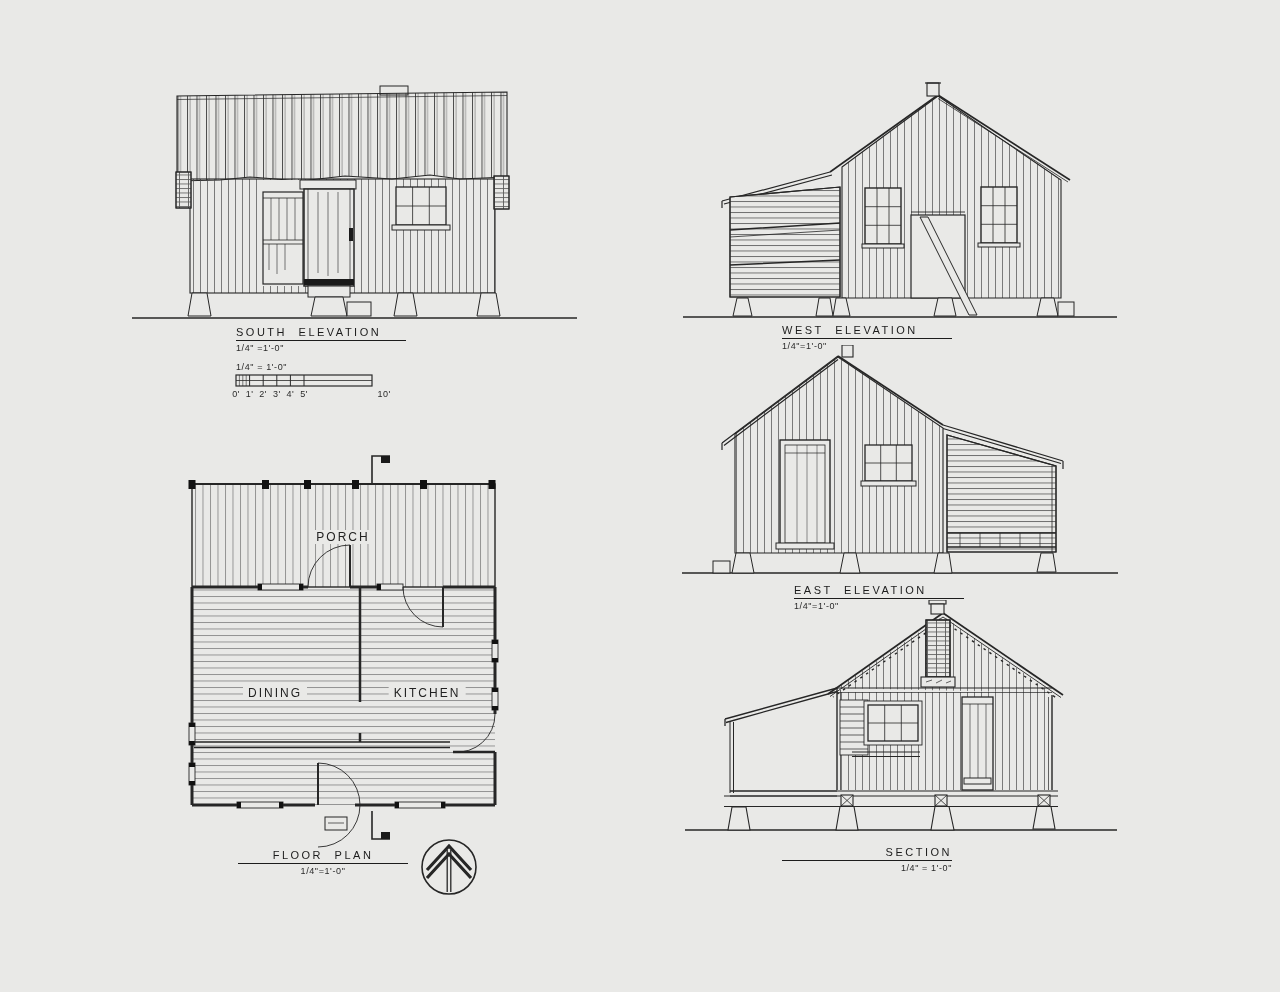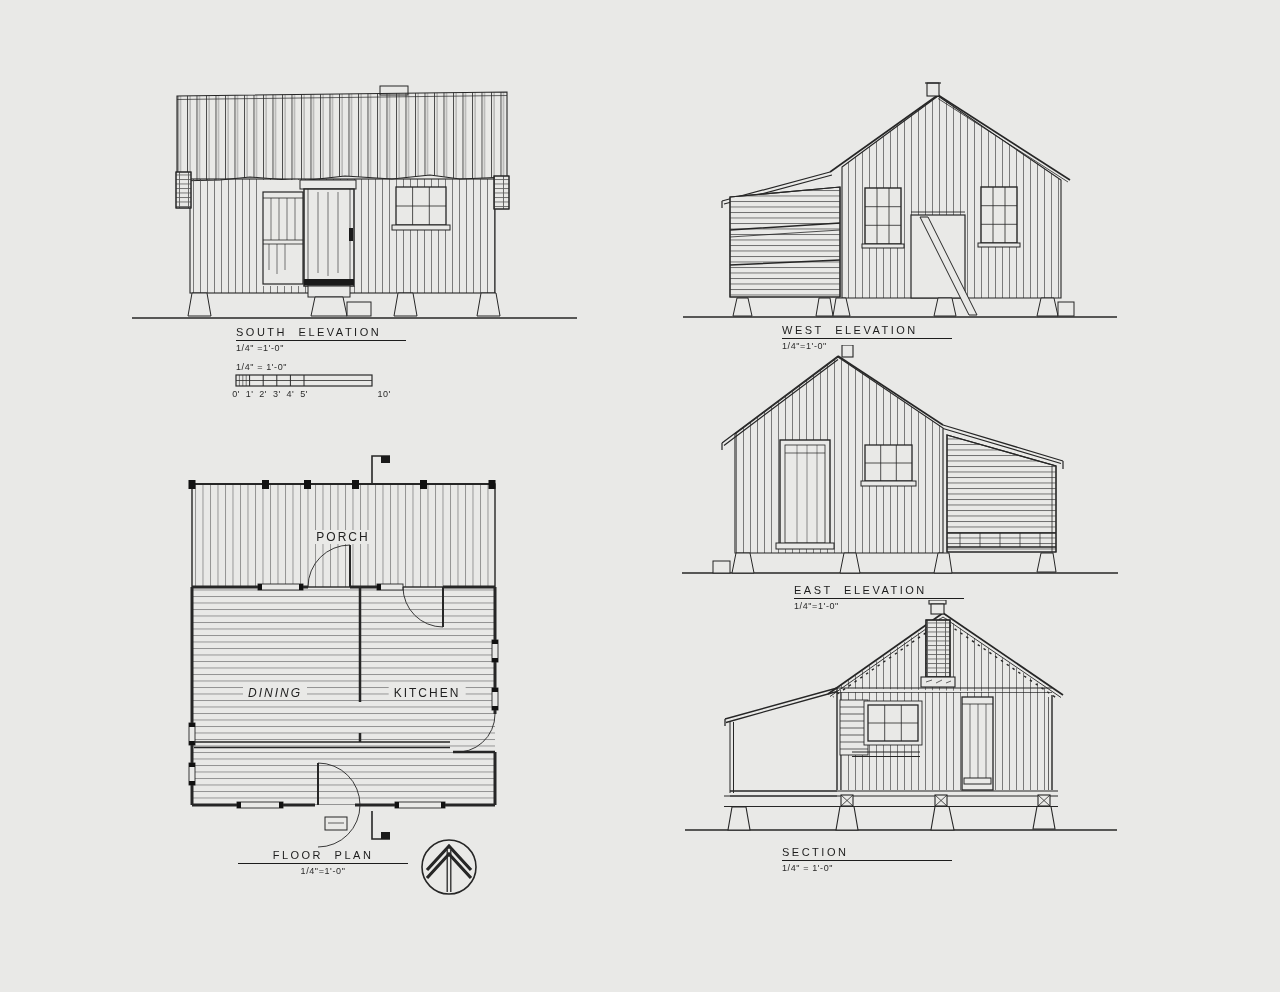--- a/index.html
+++ b/index.html
@@ -336,21 +336,21 @@
       <g>
         <path d="M168,365 V323" stroke-width="2"></path>
         <path d="M168,323 A42,42 0 0 1 168,407" stroke-width="0.9"></path>
         <rect x="175" y="377" width="22" height="13" fill="#e9e9e7" stroke-width="1"></rect>
         <path d="M178,383 H194" stroke-width="0.7"></path>
       </g>
     </svg>
   </div>
 
   <span class="room-label" style="left:343px;top:530px;">PORCH</span>
-  <span class="room-label" style="left:275px;top:686px;font-style:italic;">DINING</span>
+  <span class="room-label" style="left:275px;top:686px;">DINING</span>
   <span class="room-label" style="left:427px;top:686px;">KITCHEN</span>
 
   <div class="d-label" style="left:238px;top:845px;text-align:center;">
     <span class="d-title">FLOOR PLAN</span>
     <span class="d-scale">1/4"=1'-0"</span>
   </div>
 
   <div class="dwg" style="left:418px;top:836px;">
     <svg width="62" height="62" viewBox="0 0 62 62" fill="none" stroke="#262626">
       <circle cx="31" cy="31" r="27" stroke-width="1.6"></circle>
@@ -428,18 +428,18 @@
 
       <g>
         <path d="M52,207 L66,207 L70,230 L48,230 Z" fill="#e9e9e7" stroke-width="1.1"></path>
         <path d="M160,206.5 L174,206.5 L178,230 L156,230 Z" fill="#e9e9e7" stroke-width="1.1"></path>
         <path d="M255,206.5 L269,206.5 L274,230 L251,230 Z" fill="#e9e9e7" stroke-width="1.1"></path>
         <path d="M357,206.5 L371,206.5 L375,229 L353,229 Z" fill="#e9e9e7" stroke-width="1.1"></path>
       </g>
     </svg>
   </div>
 
-  <div class="d-label" style="left:782px;top:842px;">
+  <div class="d-label" style="left:782px;top:842px;text-align:right;">
     <span class="d-title">SECTION</span>
     <span class="d-scale">1/4" = 1'-0"</span>
   </div>
 
 </div>
 
 </body></html>

